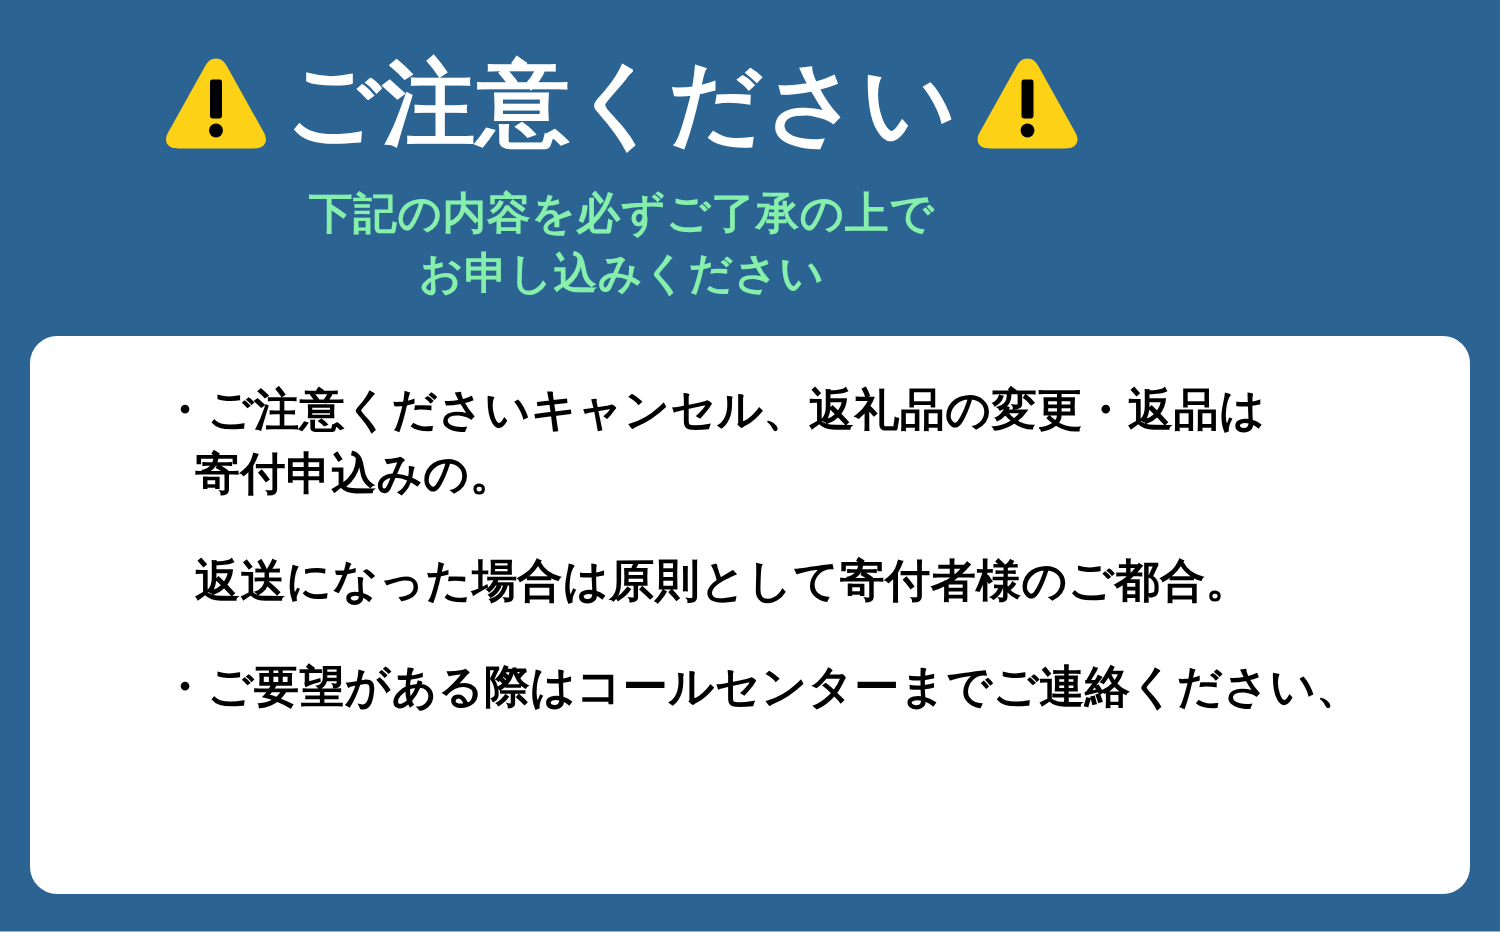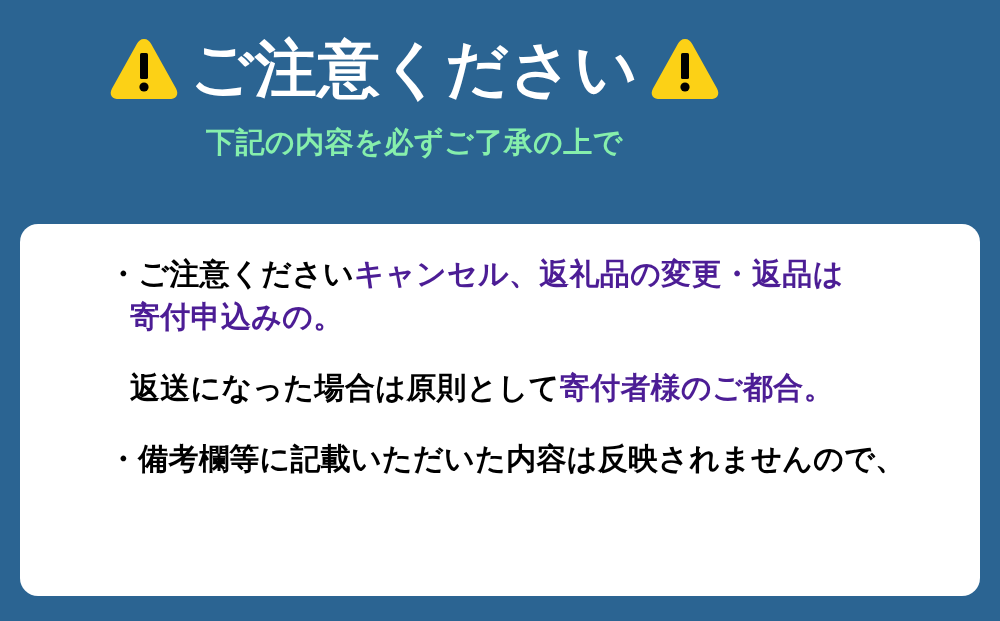--- a/index.html
+++ b/index.html
@@ -83,21 +83,21 @@
     font-family: "DejaVu Sans", "Liberation Sans", sans-serif;
   }
   .notice-item:last-child { margin-bottom: 0; }
   .line-1 { text-indent: 0; }
   .line-2 {
     padding-left: 22px;
     white-space: nowrap;
   }
   .ln { white-space: nowrap; display: block; }
   .blk { color: #000000; }
-  .red { color: #4c1d95; }
+  .red { color: #000000; }
 </style>
 </head>
 <body>
 
 <div class="header">
 
   <div class="title-row">
 
     <svg class="warn-tri" viewBox="0 0 72 66" aria-hidden="true">
       <path d="M36 3 C39.4 3 41.6 5.1 43.2 8 L68 52.5 C69.6 55.4 69.8 58.2 68.2 60.4 C66.7 62.5 64.2 63 61 63 L11 63 C7.8 63 5.3 62.5 3.8 60.4 C2.2 58.2 2.4 55.4 4 52.5 L28.8 8 C30.4 5.1 32.6 3 36 3 Z" fill="#fcd116"></path>
@@ -110,34 +110,35 @@
     <svg class="warn-tri" viewBox="0 0 72 66" aria-hidden="true">
       <path d="M36 3 C39.4 3 41.6 5.1 43.2 8 L68 52.5 C69.6 55.4 69.8 58.2 68.2 60.4 C66.7 62.5 64.2 63 61 63 L11 63 C7.8 63 5.3 62.5 3.8 60.4 C2.2 58.2 2.4 55.4 4 52.5 L28.8 8 C30.4 5.1 32.6 3 36 3 Z" fill="#fcd116"></path>
       <rect x="32" y="17" width="8" height="26" rx="1.6" fill="#000000"></rect>
       <circle cx="36" cy="51" r="4.6" fill="#000000"></circle>
     </svg>
 
   </div>
 
   <div class="subtitle">
     <div>下記の内容を必ずご了承の上で</div>
+    <div>お申し込みください</div>
   </div>
 
 </div>
 
 <div class="card">
   <ul class="notice-list">
 
     <li class="notice-item">
       <span class="ln line-1"><span class="blk">・</span><span class="blk">ご注意ください</span><span class="red">キャンセル、返礼品の変更・返品は</span></span>
       <span class="ln line-2"><span class="red">寄付申込みの。</span></span>
     </li>
 
     <li class="notice-item">
       <span class="ln line-2"><span class="blk">返送になった場合は原則として</span><span class="red">寄付者様のご都合。</span></span>
     </li>
 
     <li class="notice-item">
-      <span class="ln line-1"><span class="blk">・</span><span class="blk">備考欄等に記載いただいた内容は反映されませんので、</span></span>
+      <span class="ln line-1"><span class="blk">・</span><span class="blk">ご要望がある際はコールセンターまでご連絡ください、</span></span>
     </li>
 
   </ul>
 </div>
 
 </body></html>

